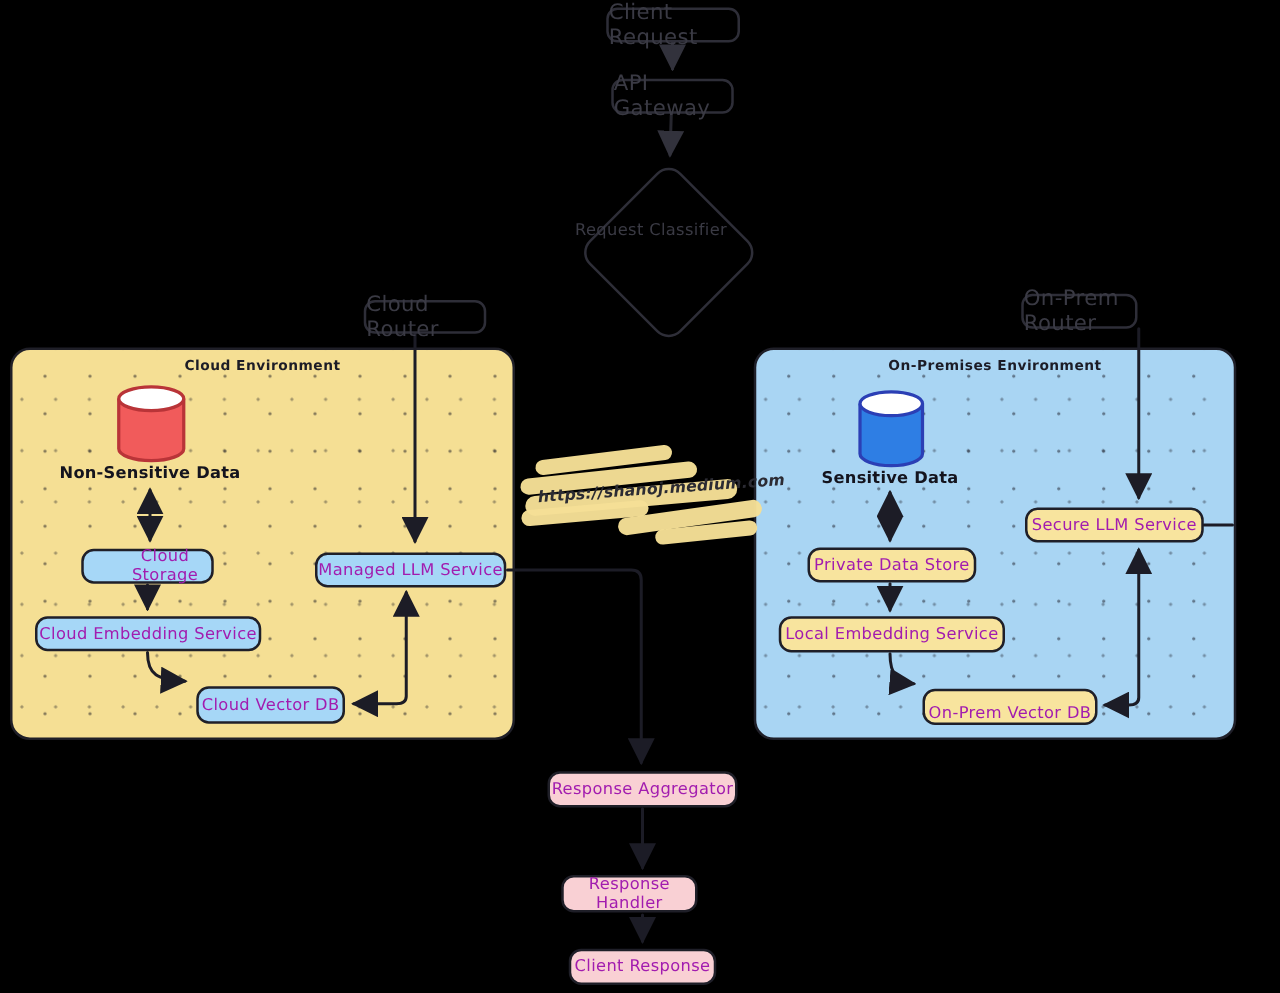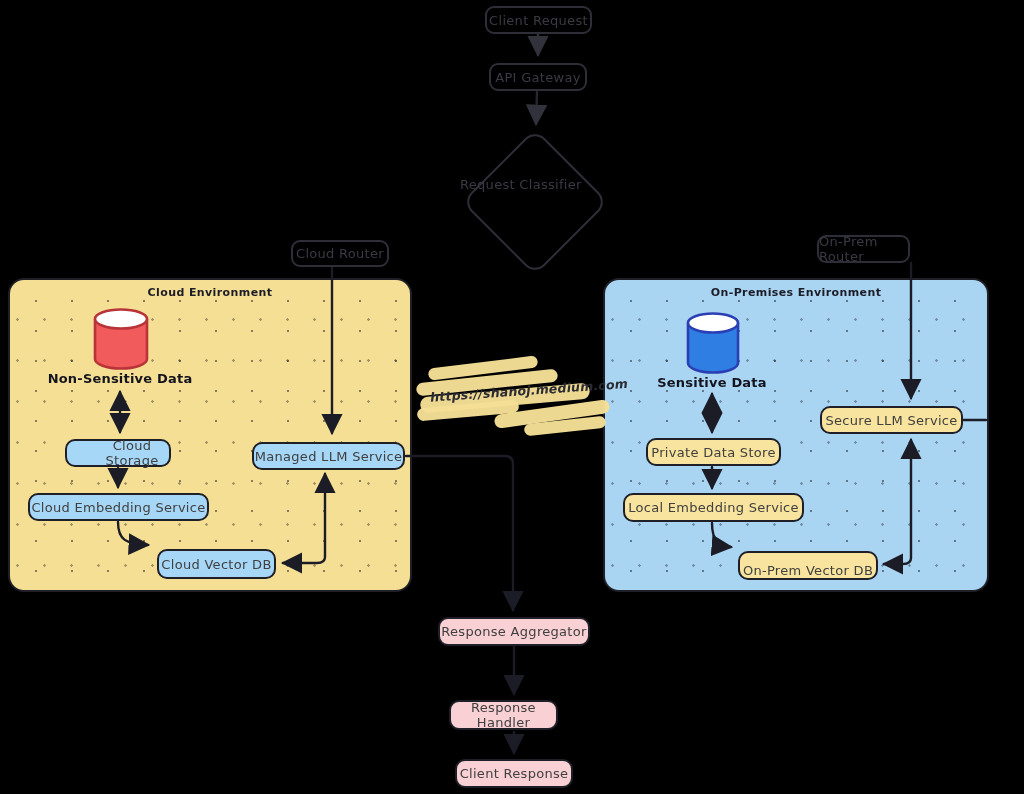--- a/index.html
+++ b/index.html
@@ -23,29 +23,29 @@
   .env-onprem { left:603px; top:278px; width:386px; height:314px; background-color:#A9D5F3; }
   .env-title {
     position:absolute; top:6px; left:0; width:100%; text-align:center;
     font-size:11px; font-weight:bold; color:#1C1C26; letter-spacing:0.4px;
   }
 
   
   .node {
     position:absolute; display:flex; align-items:center; justify-content:center;
     border:2px solid #1F1F28; border-radius:10px;
-    font-size:13px; color:#404040; letter-spacing:0.3px; text-align:center;
+    font-size:13px; color:#a21caf; letter-spacing:0.3px; text-align:center;
   }
   .n-blue  { background:#A6D7F7; }
   .n-yellow{ background:#F8E49E; }
   .n-pink  { background:#F9D0D4; }
   .ghost {
     position:absolute; display:flex; align-items:center; justify-content:center;
     border:2px solid #2E2E38; border-radius:9px; background:transparent;
-    font-size:13px; color:#3A3A44; letter-spacing:0.3px;
+    font-size:17px; color:#3A3A44; letter-spacing:0.3px;
   }
 
   
   .diamond {
     position:absolute; left:483px; top:150px; width:104px; height:104px;
     border:2px solid #2E2E38; border-radius:14px; transform:rotate(45deg);
     background:transparent;
   }
   .diamond-label {
     position:absolute; left:460px; top:176px; width:150px; 

